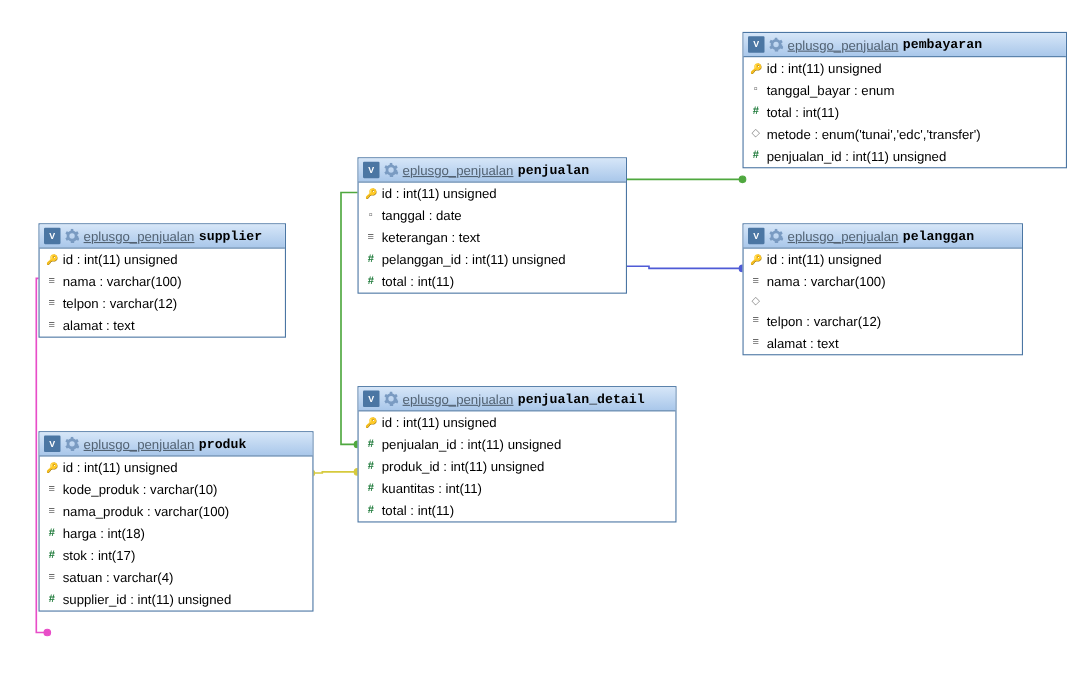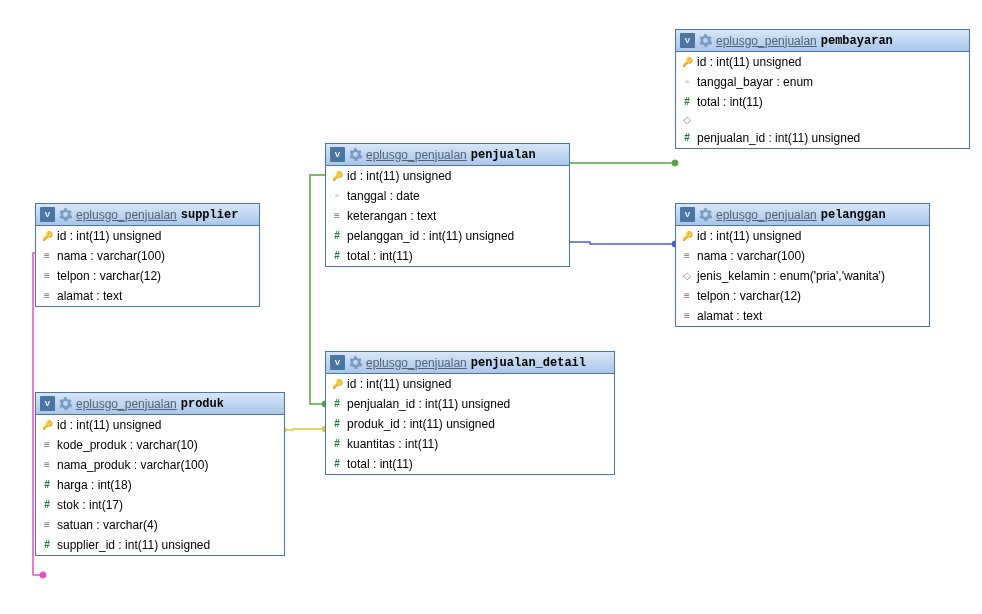--- a/index.html
+++ b/index.html
@@ -247,20 +247,21 @@
       <div class="col-row">
         <span class="col-icon">▫</span>
         <span>tanggal_bayar : enum</span>
       </div>
       <div class="col-row">
         <span class="col-icon" style="color: rgb(30, 122, 58); font-weight: bold;">#</span>
         <span>total : int(11)</span>
       </div>
       <div class="col-row">
         <span class="col-icon" style="color: rgb(136, 136, 136);">◇</span>
+        <span>metode : enum('tunai','edc','transfer')</span>
       </div>
       <div class="col-row">
         <span class="col-icon" style="color: rgb(30, 122, 58); font-weight: bold;">#</span>
         <span>penjualan_id : int(11) unsigned</span>
       </div>
     </div>
     <div class="table-box" style="left: 675px; top: 203px; min-width: 255px;">
       <div class="table-header">
         <span class="v-icon">V</span>
         <span class="gear-icon">
@@ -274,21 +275,20 @@
       <div class="col-row">
         <span class="col-icon" style="font-size: 9px;">🔑</span>
         <span>id : int(11) unsigned</span>
       </div>
       <div class="col-row">
         <span class="col-icon">≡</span>
         <span>nama : varchar(100)</span>
       </div>
       <div class="col-row">
         <span class="col-icon" style="color: rgb(136, 136, 136);">◇</span>
-        <span>jenis_kelamin : enum('pria','wanita')</span>
       </div>
       <div class="col-row">
         <span class="col-icon">≡</span>
         <span>telpon : varchar(12)</span>
       </div>
       <div class="col-row">
         <span class="col-icon">≡</span>
         <span>alamat : text</span>
       </div>
     </div>

